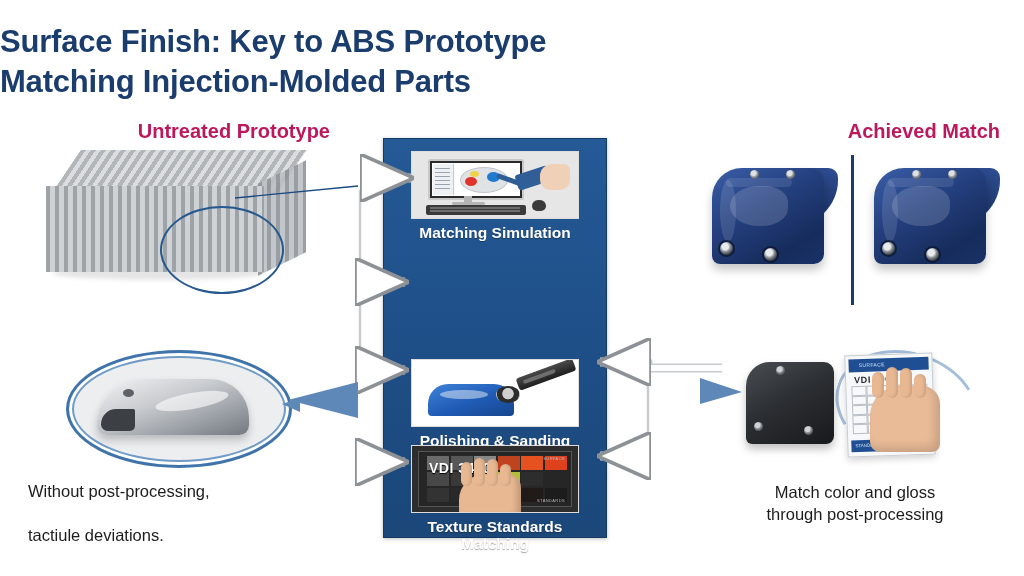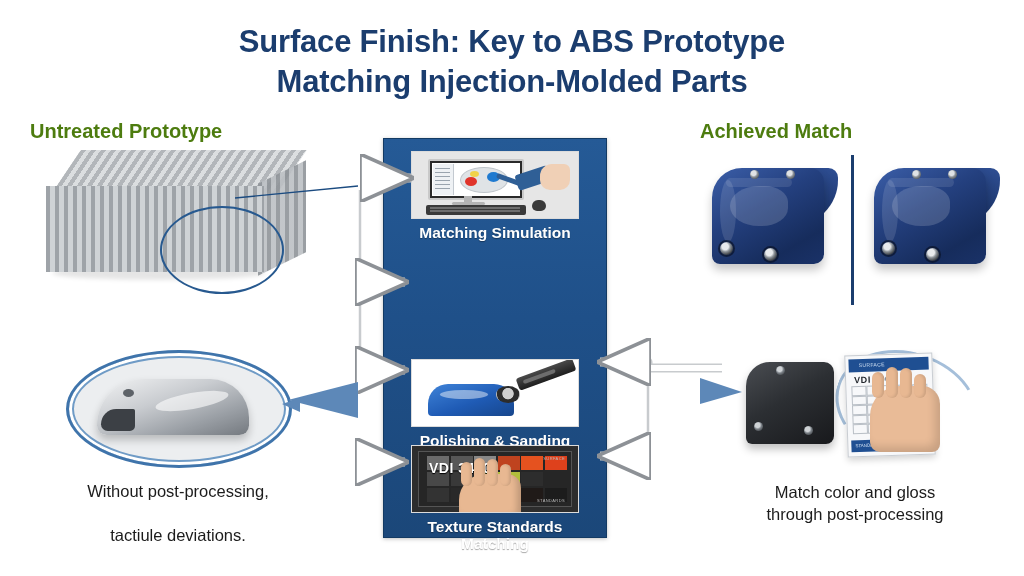--- a/index.html
+++ b/index.html
@@ -7,33 +7,32 @@
     width:1024px;height:576px;overflow:hidden;
     background:#ffffff;
     font-family:"Liberation Sans", sans-serif;
     position:relative;
   }
   .stage{position:absolute;inset:0;width:1024px;height:576px;}
 
   
   .main-title{
     position:absolute;left:0;top:22px;width:1024px;
-    text-align:center;
     color:#1b3d6e;
     font-size:31px;font-weight:bold;line-height:1.28;
     letter-spacing:-0.2px;
   }
   .main-title .l2{display:block;}
   .center-heading{
     position:absolute;left:324px;top:98px;width:380px;
     text-align:center;color:#1b3d6e;
     font-size:19px;font-weight:bold;
   }
   .col-heading{
-    position:absolute;text-align:left;color:#4d7c0f;
+    position:absolute;text-align:right;color:#be185d;
     font-size:20px;font-weight:bold;
   }
   .col-heading.left{left:30px;top:120px;width:300px;}
   .col-heading.right{left:700px;top:120px;width:300px;}
 
   
   .center-panel{
     position:absolute;left:383px;top:138px;width:222px;height:398px;
     background:linear-gradient(180deg,#255a96 0%,#1f5089 45%,#1b4779 100%);
     border:1px solid #133a63;
@@ -157,21 +156,21 @@
     display:grid;grid-template-columns:repeat(5,1fr);grid-template-rows:repeat(5,1fr);}
   .rb-grid div{border:.5px solid #b9bfc6;}
   .rb-card-foot{position:absolute;left:3px;bottom:4px;width:56px;height:12px;background:#1f4f92;}
   .rb-card-foot span{position:absolute;left:4px;top:3px;font-size:4.5px;color:#cfe0f3;}
   .rb-hand{position:absolute;left:128px;top:38px;width:70px;height:66px;
     background:#e9bb97;border-radius:30px 18px 8px 10px;box-shadow:inset -5px -5px 8px rgba(0,0,0,.14);}
   .rb-arc{position:absolute;left:92px;top:4px;width:140px;height:104px;border:3px solid #5d8cbd;border-radius:50%;border-color:#5d8cbd transparent transparent #5d8cbd;transform:rotate(18deg);opacity:.55;}
 
   
   .caption-left{
-    position:absolute;left:28px;top:481px;width:300px;text-align:center;
+    position:absolute;left:28px;top:481px;width:300px;
     color:#1c1c1c;font-size:16.5px;line-height:1.32;
   }
   .caption-right{
     position:absolute;left:700px;top:482px;width:310px;text-align:center;
     color:#1c1c1c;font-size:16.5px;line-height:1.32;
   }
 
   
   .conn{position:absolute;left:0;top:0;width:1024px;height:576px;pointer-events:none;}
 </style>

